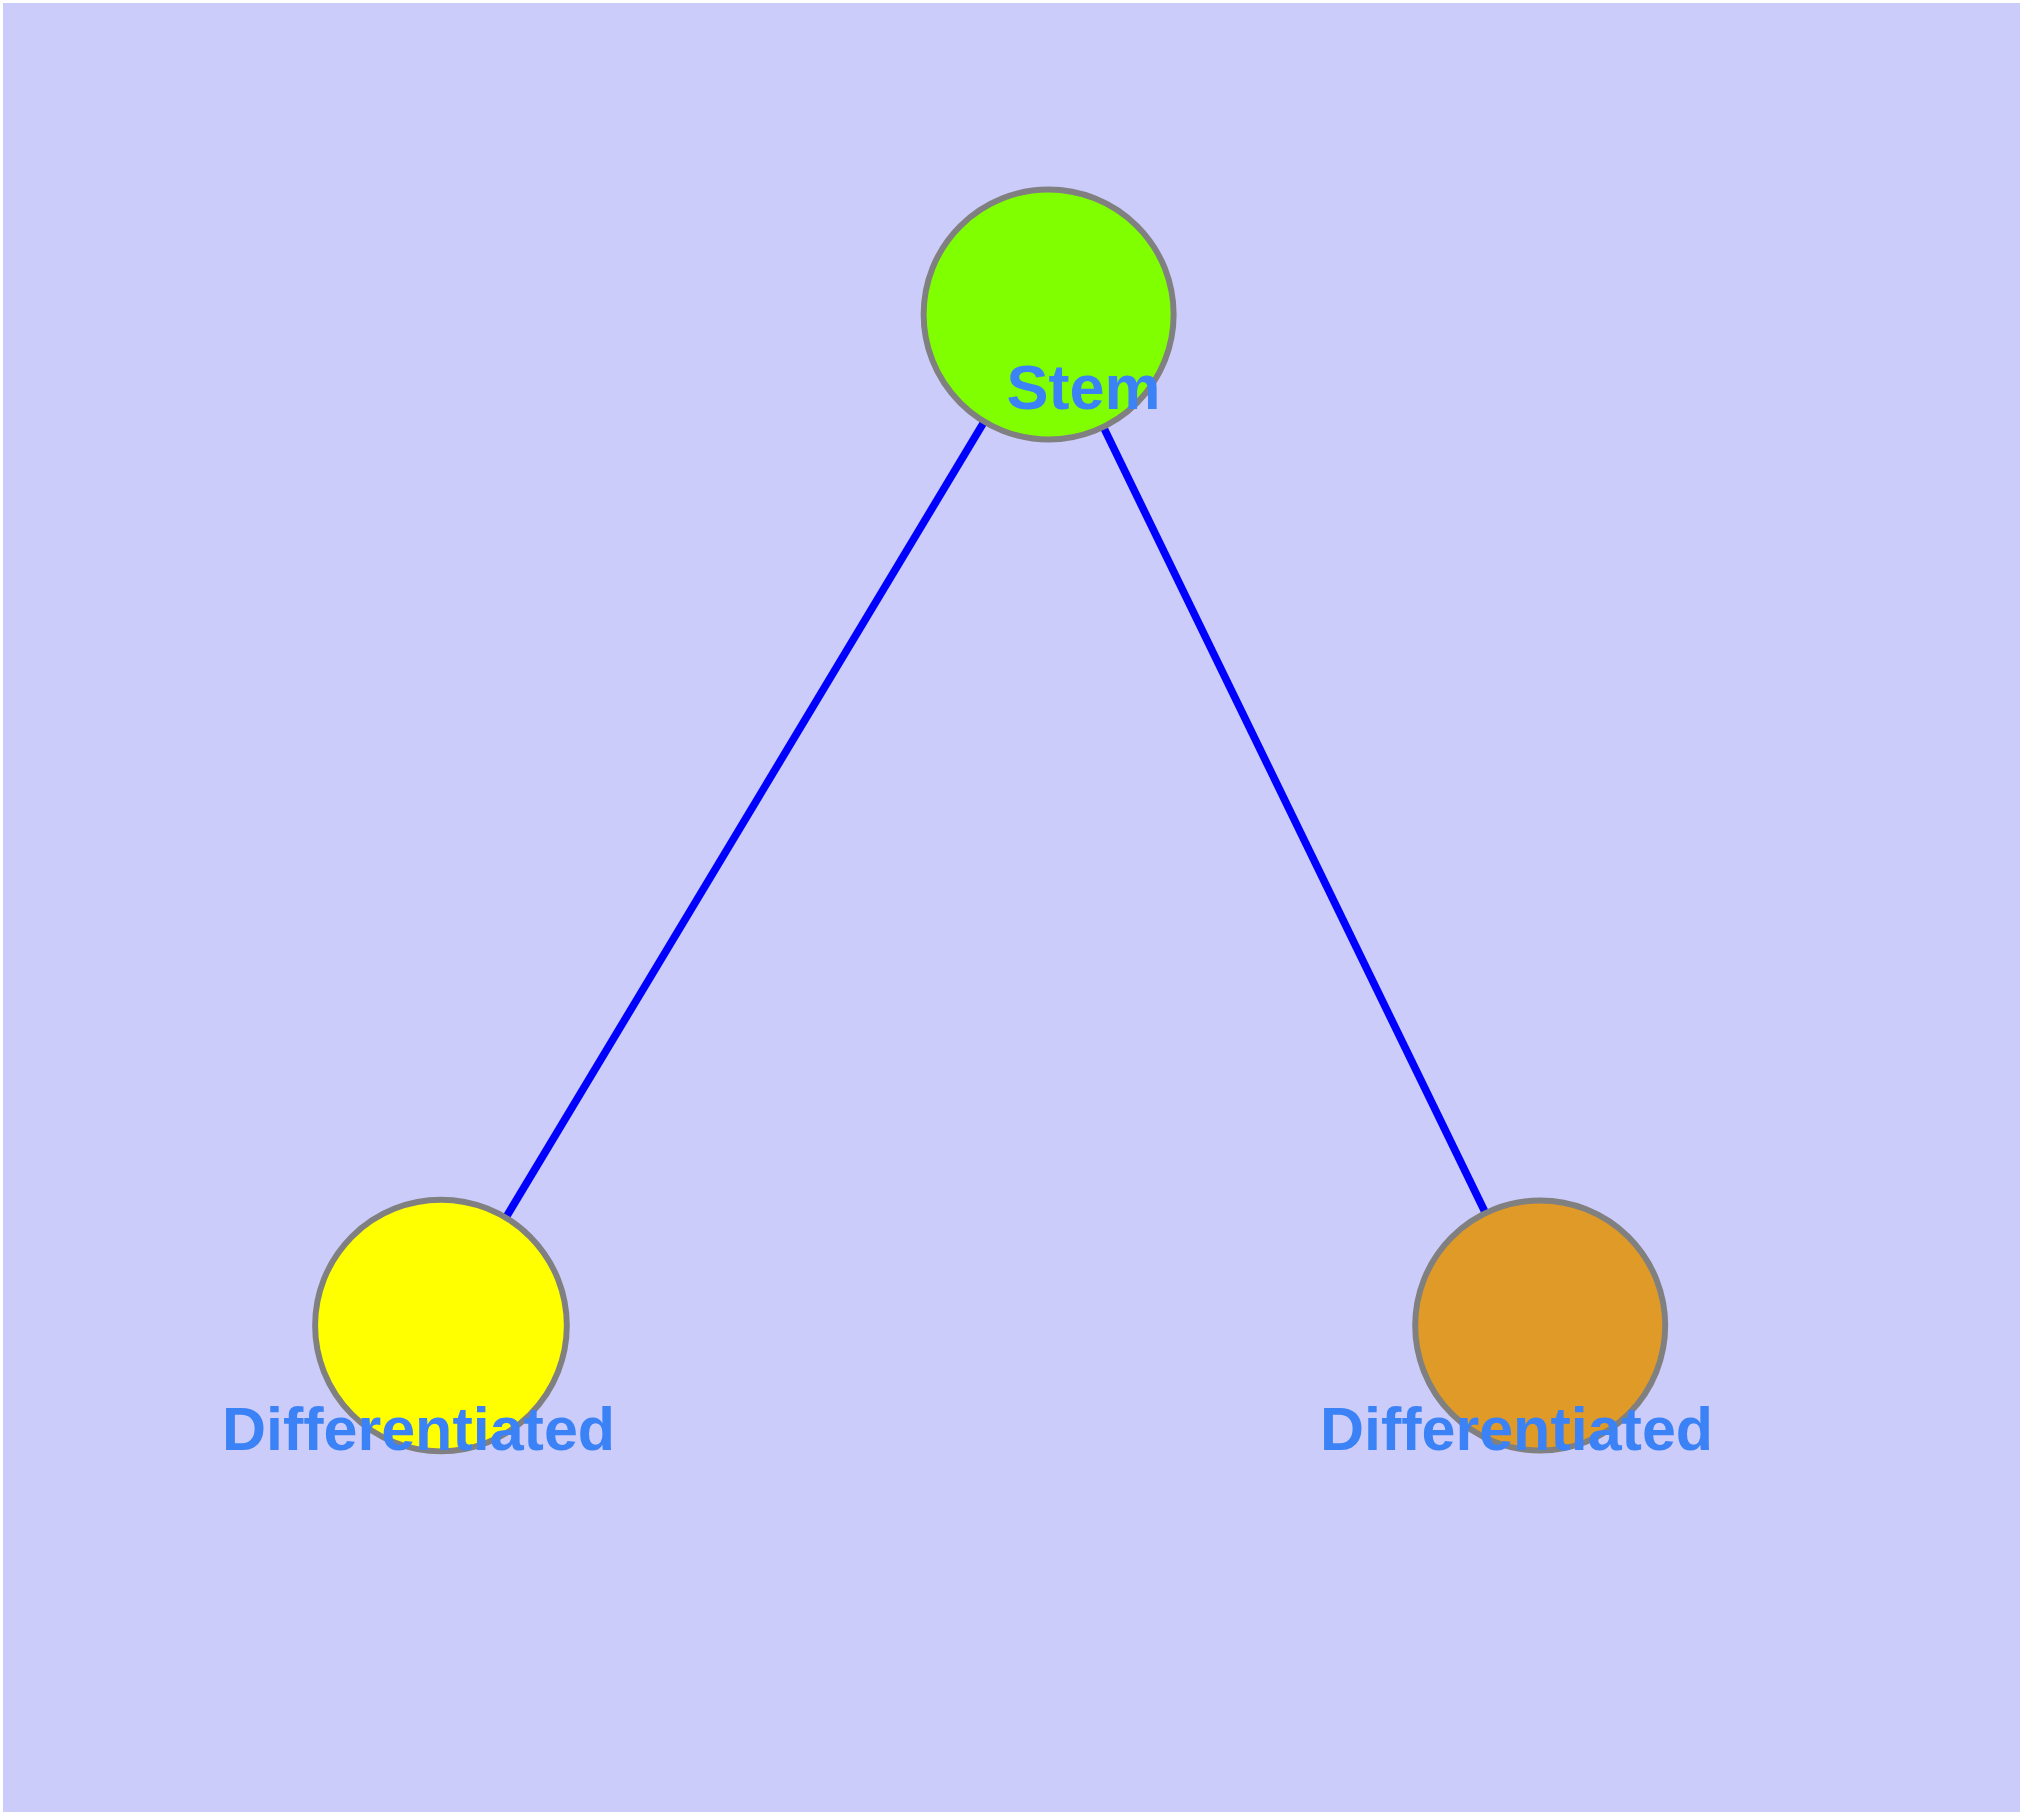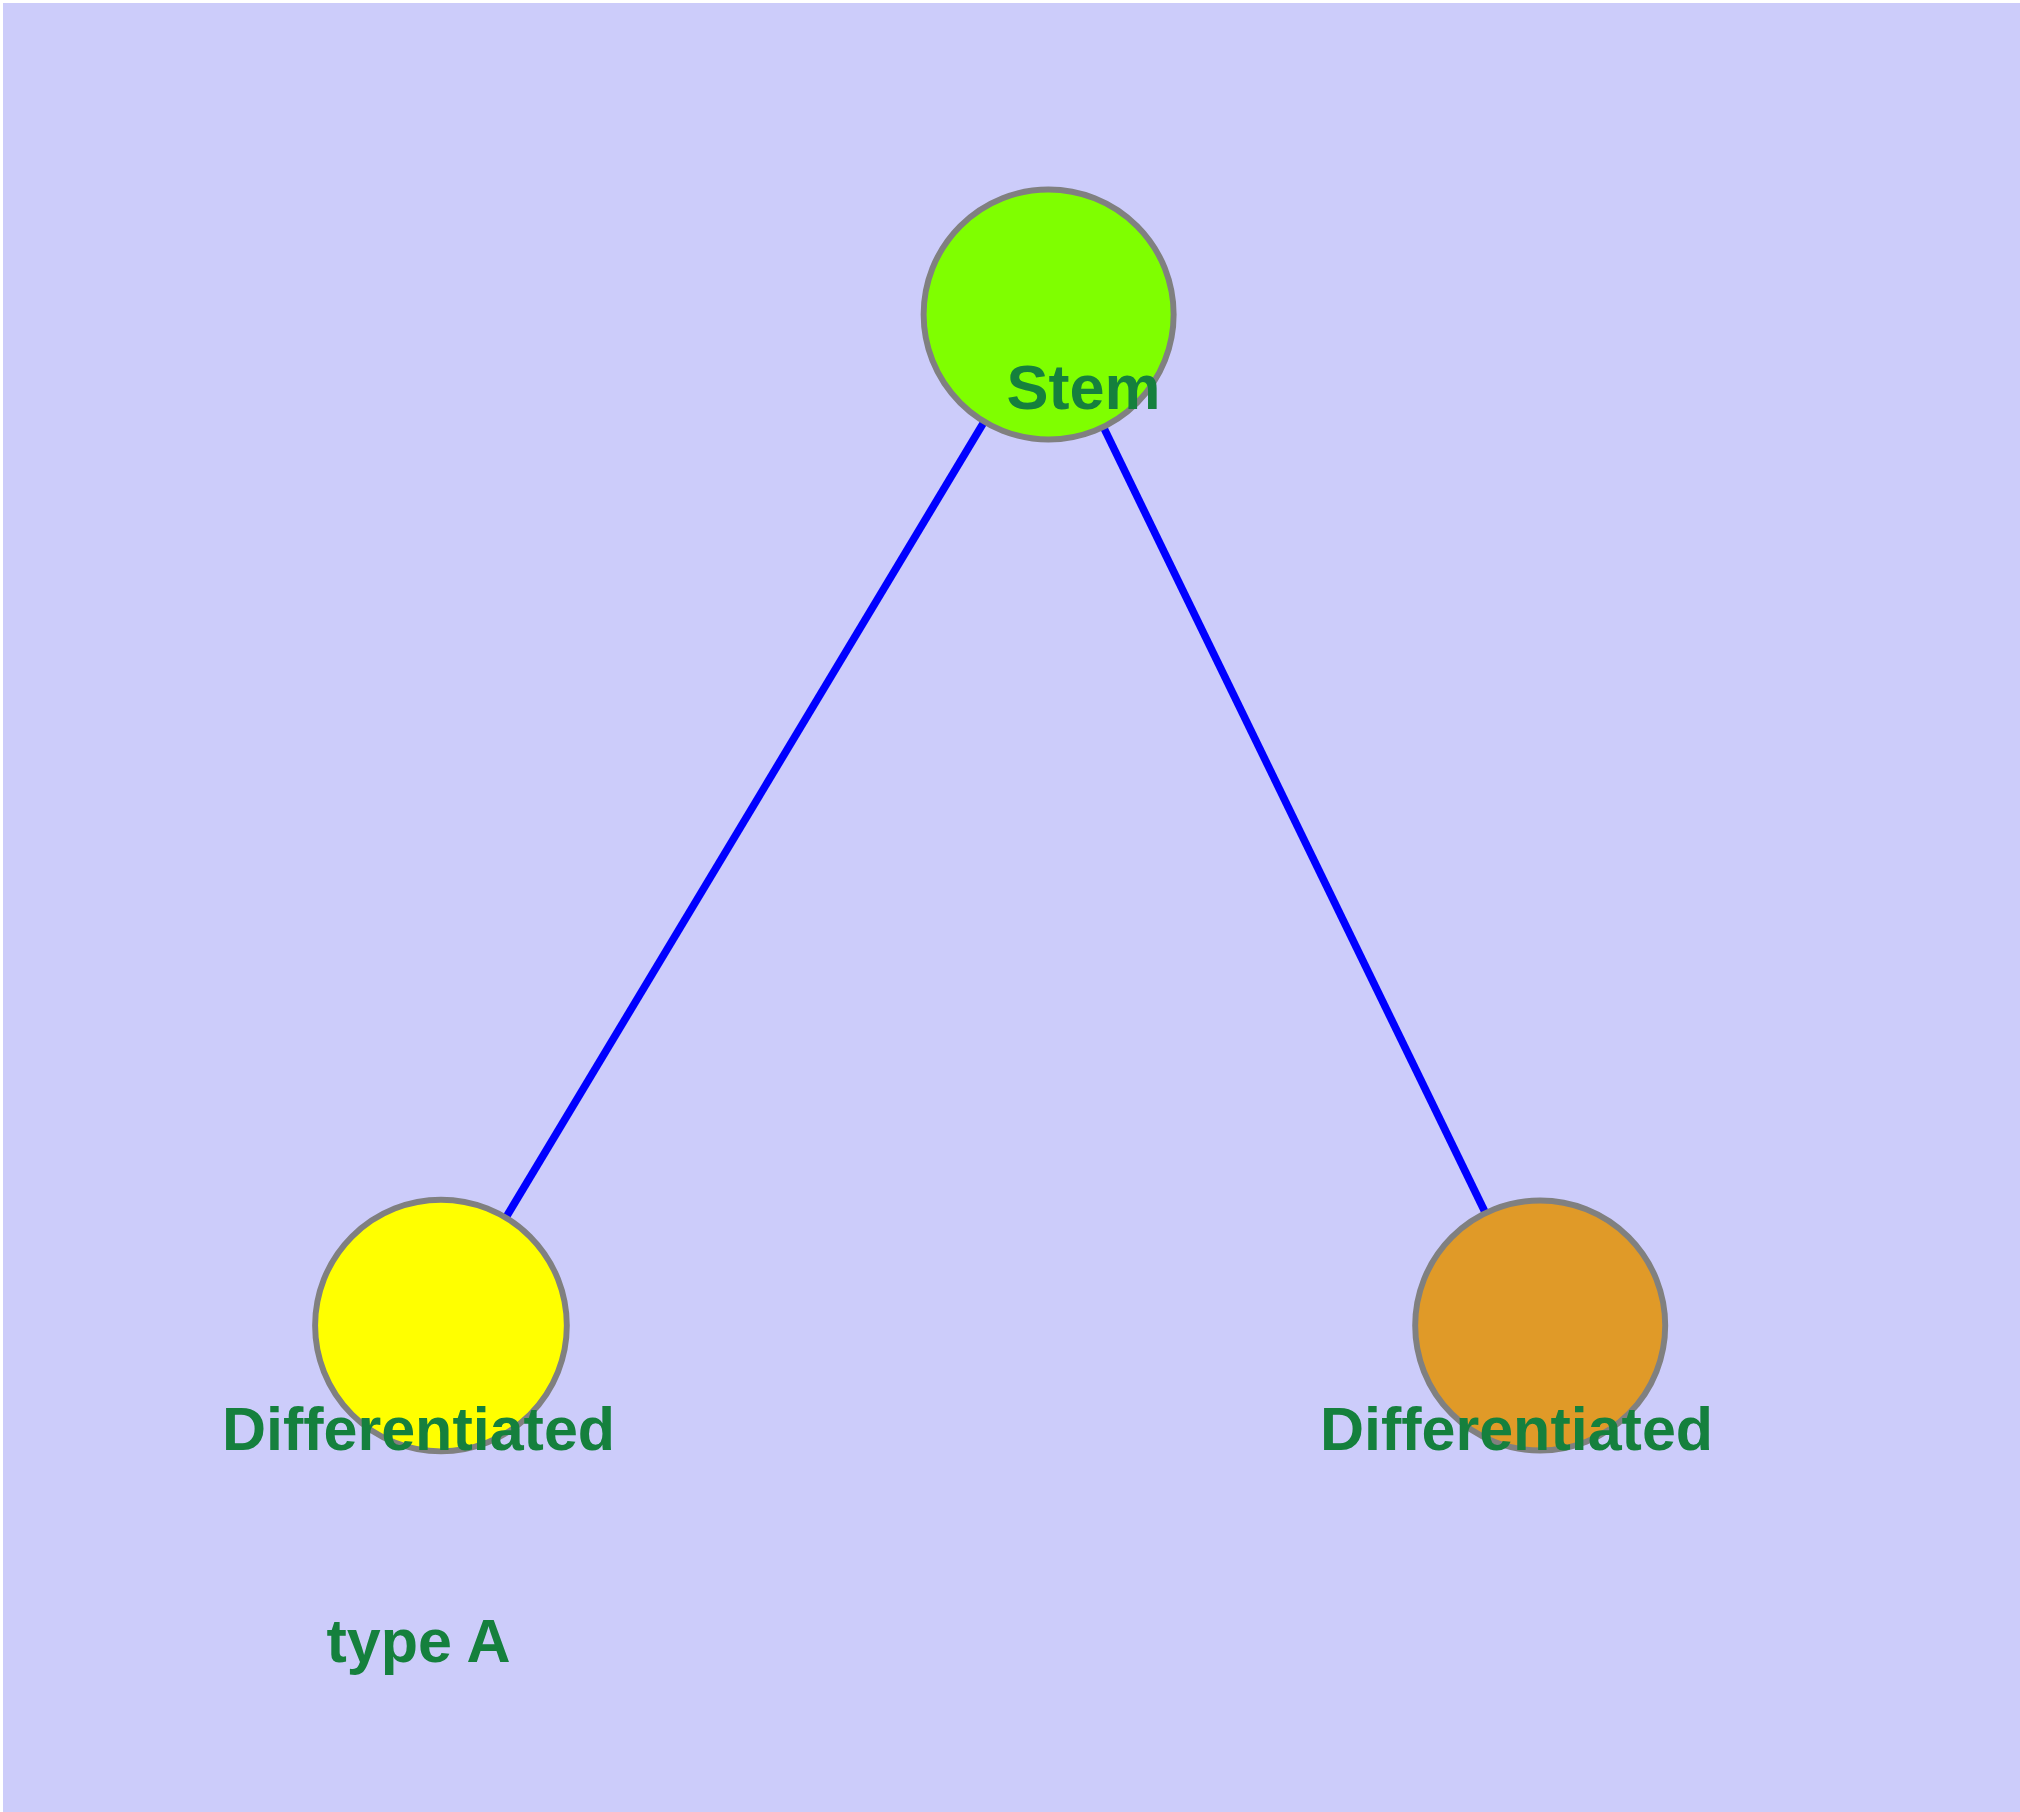--- a/index.html
+++ b/index.html
@@ -26,21 +26,21 @@
   }
   #graph-svg {
     position: absolute;
     left: 0;
     top: 0;
     width: 2021px;
     height: 1812px;
   }
   .node-label {
     position: absolute;
-    color: #15803d;
+    color: #3b82f6;
     font-weight: bold;
     font-family: "Liberation Sans", "DejaVu Sans", sans-serif;
     text-align: center;
     line-height: 1.16;
     white-space: pre;
     pointer-events: none;
     -webkit-font-smoothing: antialiased;
   }
   .node-label.single {
     font-size: 63px;
@@ -66,20 +66,19 @@
       <circle cx="1237" cy="371" r="147.5" fill="#7fff00" stroke="#808080" stroke-width="7"></circle>
     </g>
   </svg>
 
   <div class="node-label single" style="left: 794px; top: 278px; width: 509px;">
     <span>Stem</span>
   </div>
 
   <div class="node-label double" style="left: 164px; top: 1252px; width: 509px;">
     <div>Differentiated</div>
-    <div>type A</div>
   </div>
 
   <div class="node-label double" style="left: 1262px; top: 1252px; width: 509px;">
     <div>Differentiated</div>
   </div>
 </div>
 
 
 </body></html>

